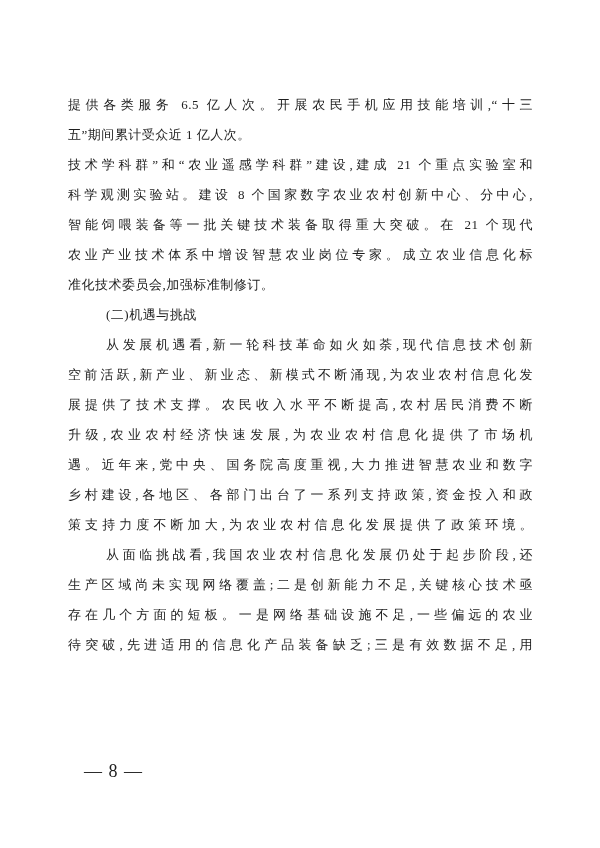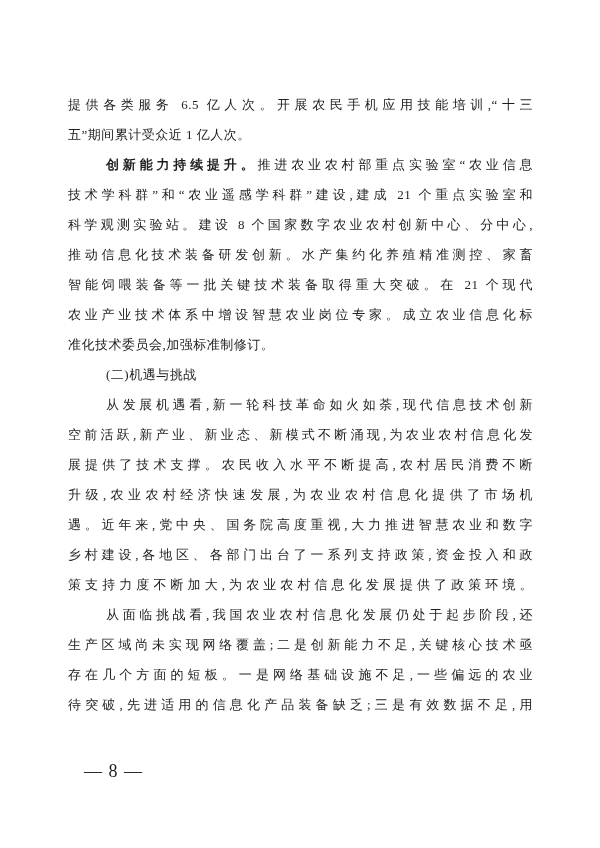--- a/index.html
+++ b/index.html
@@ -57,24 +57,22 @@
     color: #1e1e1e;
   }
 </style>
 </head>
 <body>
 
 <div class="page">
   <div class="content">
       <div class="line fill">提供各类服务 6.5 亿人次。开展农民手机应用技能培训,“十三</div>
       <div class="line">五”期间累计受众近 1 亿人次。</div>
-      <div class="line fill indent"><span class="bold-lead">创新能力持续提升。</span>推进农业农村部重点实验室“农业信息</div>
       <div class="line fill">技术学科群”和“农业遥感学科群”建设,建成 21 个重点实验室和</div>
       <div class="line fill">科学观测实验站。建设 8 个国家数字农业农村创新中心、分中心,</div>
-      <div class="line fill">推动信息化技术装备研发创新。水产集约化养殖精准测控、家畜</div>
       <div class="line fill">智能饲喂装备等一批关键技术装备取得重大突破。在 21 个现代</div>
       <div class="line fill">农业产业技术体系中增设智慧农业岗位专家。成立农业信息化标</div>
       <div class="line">准化技术委员会,加强标准制修订。</div>
       <div class="line indent heading">(二)机遇与挑战</div>
       <div class="line fill indent">从发展机遇看,新一轮科技革命如火如荼,现代信息技术创新</div>
       <div class="line fill">空前活跃,新产业、新业态、新模式不断涌现,为农业农村信息化发</div>
       <div class="line fill">展提供了技术支撑。农民收入水平不断提高,农村居民消费不断</div>
       <div class="line fill">升级,农业农村经济快速发展,为农业农村信息化提供了市场机</div>
       <div class="line fill">遇。近年来,党中央、国务院高度重视,大力推进智慧农业和数字</div>
       <div class="line fill">乡村建设,各地区、各部门出台了一系列支持政策,资金投入和政</div>

